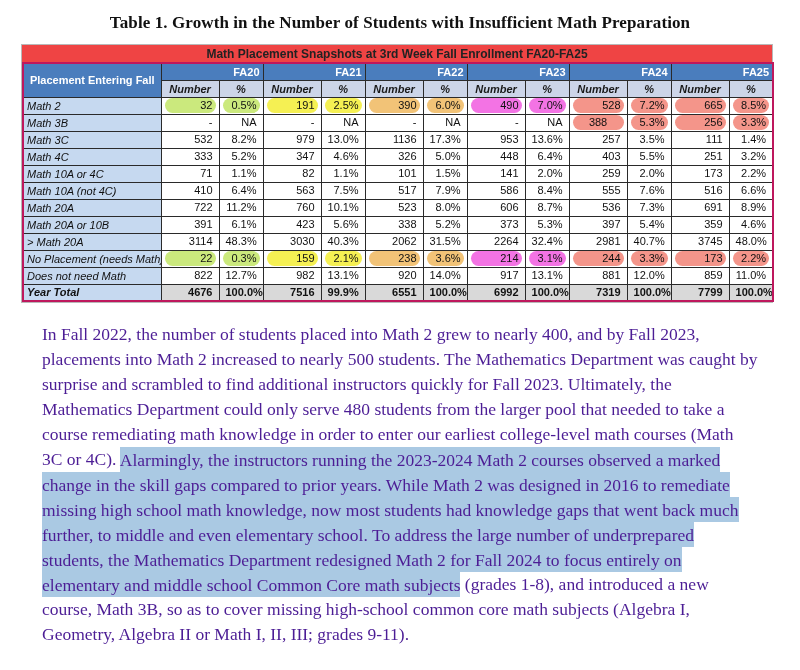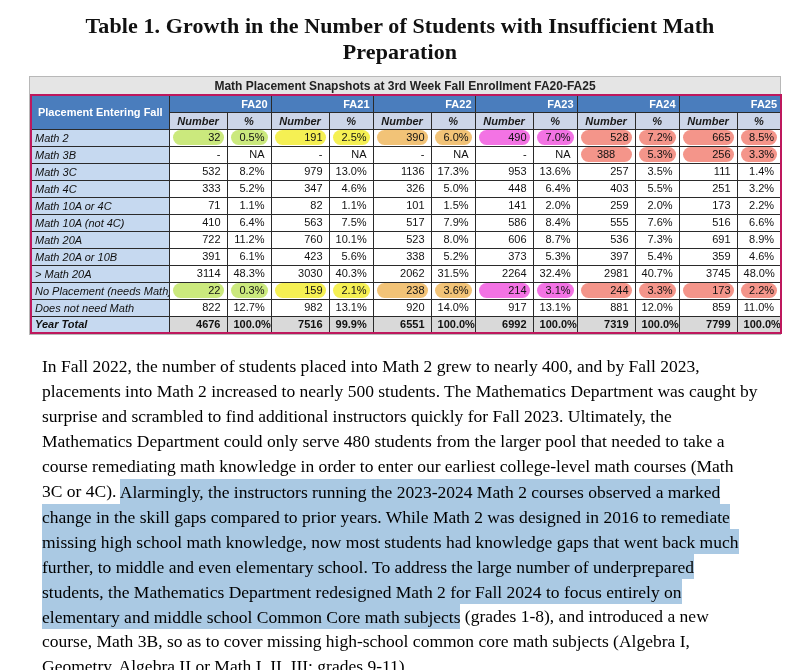--- a/index.html
+++ b/index.html
@@ -1,27 +1,27 @@
 <!DOCTYPE html>
 <html style="--blue-head: #4a7dbd; --sub-bg: #ccd5e8; --label-bg: #c6d9f0; --total-bg: #d9d9d9; --hl-text: #aac9e3;"><head>
 <meta charset="utf-8">
 <style>
   html,body{margin:0;padding:0;background:#ffffff;}
   .page{
     width:800px;height:670px;background:#fff;overflow:hidden;
     font-family:"Liberation Serif", serif;color:#111;
   }
   .doc-title{
-    text-align:center;font-weight:bold;font-size:22px;
+    text-align:center;font-weight:bold;font-size:17px;
     margin:13px 30px 11px;letter-spacing:0.1px;
   }
   
   .table-wrap{
-    margin-left:29px;width:752px;border:1px solid #b8b8b8;
-    font-family:"Liberation Sans", sans-serif;background:#e5e5e5;
+    margin-left:21px;width:752px;border:1px solid #b8b8b8;
+    font-family:"Liberation Sans", sans-serif;background:#ef4444;
     box-sizing:border-box;
   }
   .table-caption{
     text-align:center;font-weight:bold;font-size:12px;
     padding:2px 0 1px;color:#222;
   }
   table.grid{border-collapse:collapse;table-layout:fixed;width:750px;border:2px solid #be185d;}
   table.grid th, table.grid td{
     border:1px solid #2a2a2a;font-size:11px;height:17px;
     padding:0 3px;overflow:hidden;white-space:nowrap;box-sizing:border-box;
@@ -42,21 +42,21 @@
     background:var(--label-bg);font-style:italic;text-align:left;
     padding-left:5px;color:#111;
   }
   td.num{text-align:right;background:#fff;padding:0 2px;}
   tr.total td.row-label{font-weight:bold;}
   tr.total td.num{background:var(--total-bg);font-weight:bold;}
   .pill{display:block;border-radius:9px;padding:0 3px;line-height:15px;}
   
   .body-text{
     margin:19px 42px 0;font-size:17.5px;line-height:25px;
-    text-align:left;color:#000000;
+    text-align:left;color:#4c1d95;
   }
   .hl-text{
     background:var(--hl-text);padding:2.5px 0;
     -webkit-box-decoration-break:clone;box-decoration-break:clone;
   }
 </style>
 </head>
 <body>
 
 <div class="page">

